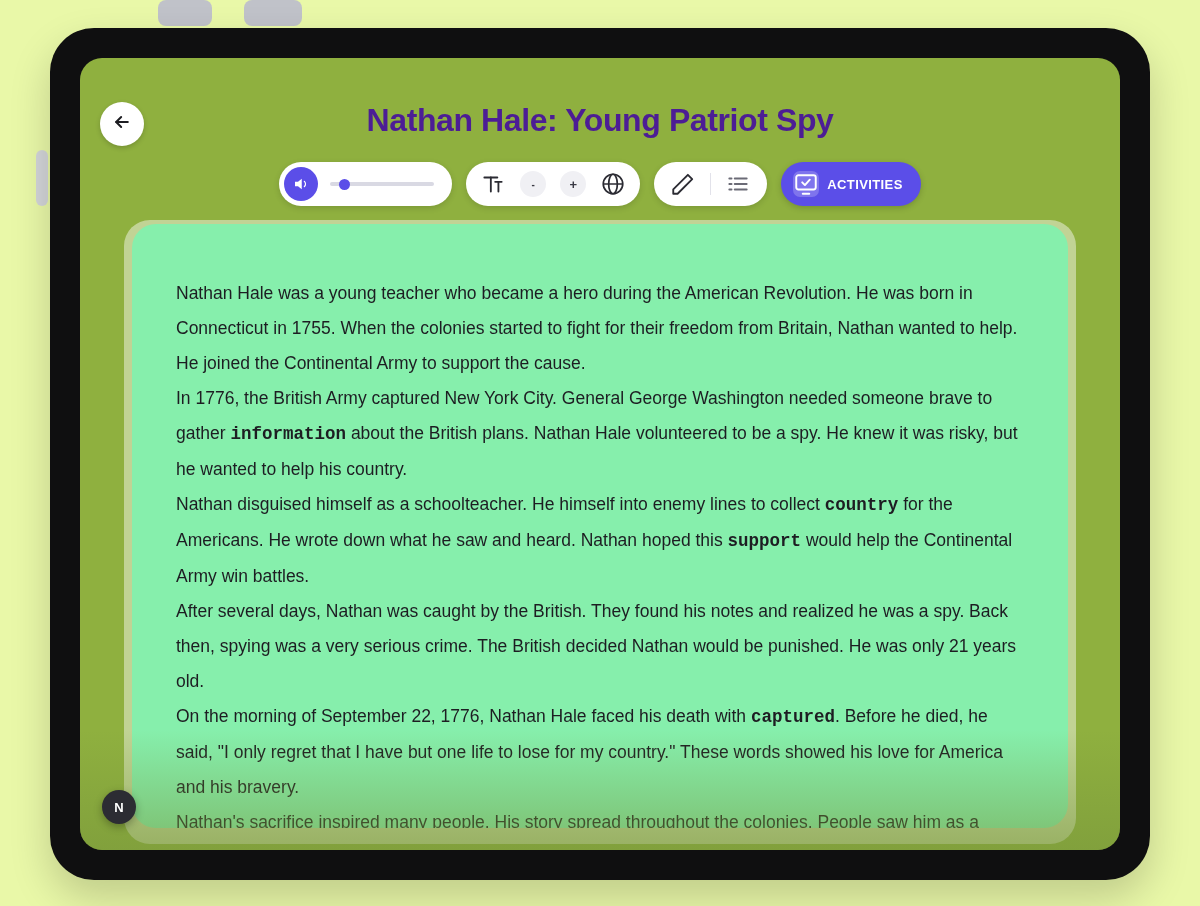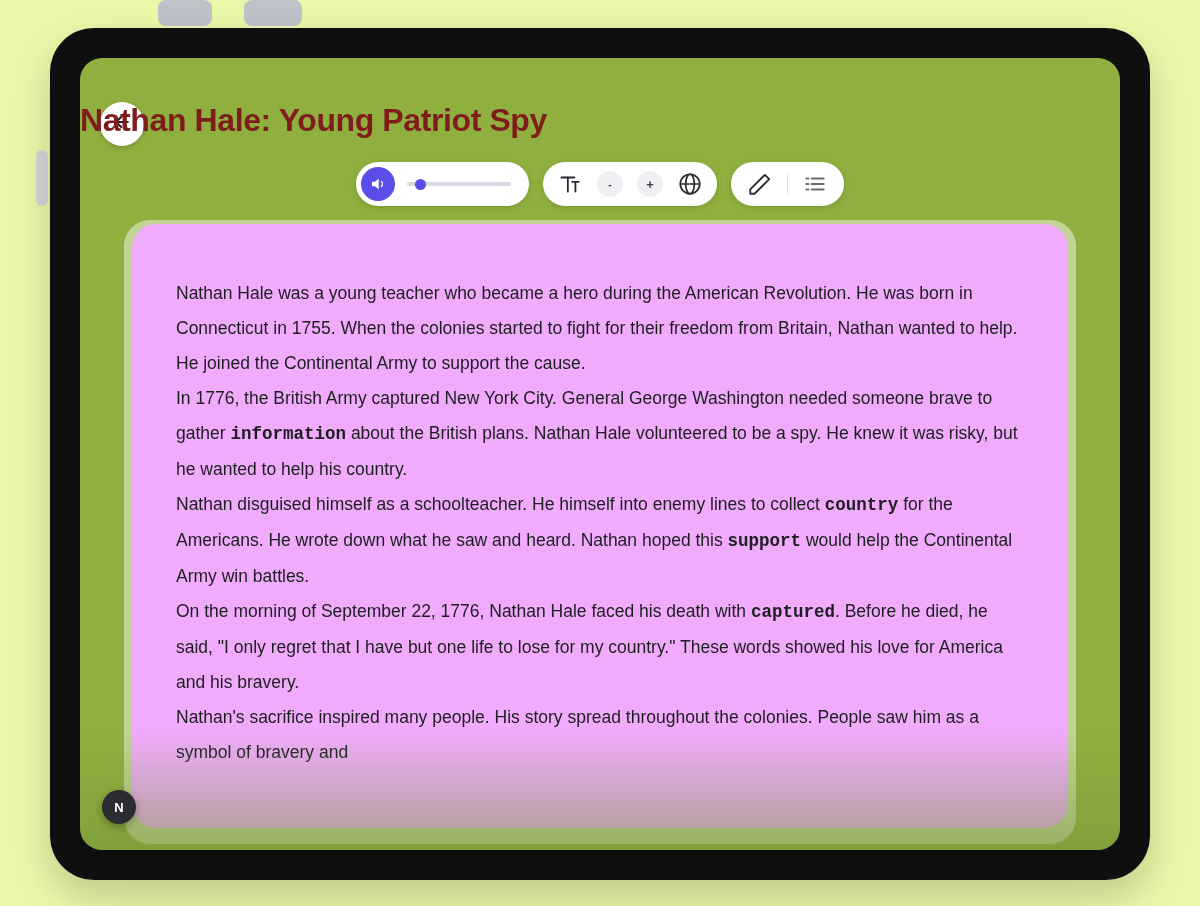--- a/index.html
+++ b/index.html
@@ -69,23 +69,24 @@
     justify-content: center;
     box-shadow: 0 2px 5px rgba(0,0,0,.18);
     cursor: pointer;
   }
   .back-btn svg { width: 20px; height: 20px; }
 
   .title {
     position: absolute;
     left: 0; right: 0;
     top: 44px;
+    text-align: center;
     font-size: 32px;
     font-weight: 800;
-    color: #7f1d1d;
+    color: #4c1d95;
     letter-spacing: -.4px;
   }
 
   
   .toolbar {
     position: absolute;
     top: 104px;
     left: 0;
     right: 0;
     display: flex;
@@ -165,21 +166,21 @@
     bottom: 6px;
     background: rgba(255,255,255,.45);
     border-radius: 26px;
   }
   .card {
     position: absolute;
     left: 52px;
     top: 166px;
     right: 52px;
     bottom: 22px;
-    background: #f0abfc;
+    background: #86efac;
     border-radius: 24px;
     overflow: hidden;
   }
   .card-inner {
     padding: 52px 44px 0 44px;
   }
   .card p {
     margin: 0;
     font-size: 17.5px;
     line-height: 35px;
@@ -271,29 +272,40 @@
             <line x1="4" y1="7" x2="6" y2="7"></line>
               <line x1="9" y1="7" x2="20" y2="7"></line>
             <line x1="4" y1="12" x2="6" y2="12"></line>
               <line x1="9" y1="12" x2="20" y2="12"></line>
             <line x1="4" y1="17" x2="6" y2="17"></line>
               <line x1="9" y1="17" x2="20" y2="17"></line>
           </svg>
         </div>
       </div>
 
+      <div id="activities-btn">
+        <div class="act-ico">
+          <svg viewBox="0 0 24 24" fill="none" stroke="#ffffff" stroke-width="1.8" stroke-linecap="round" stroke-linejoin="round">
+            <rect x="3" y="4" width="18" height="13" rx="2"></rect>
+            <polyline points="8.5 10.5 11 13 15.5 8"></polyline>
+            <line x1="9" y1="21" x2="15" y2="21"></line>
+          </svg>
+        </div>
+        <span class="act-label">ACTIVITIES</span>
+      </div>
 
     </div>
 
     <div class="card-shadow"></div>
     <div class="card">
       <div class="card-inner" id="reader-body">
           <p><span>Nathan Hale was a young teacher who became a hero during the American Revolution. He was born in Connecticut in 1755. When the colonies started to fight for their freedom from Britain, Nathan wanted to help. He joined the Continental Army to support the cause.</span></p>
           <p><span>In 1776, the British Army captured New York City. General George Washington needed someone brave to gather </span><b>information</b><span> about the British plans. Nathan Hale volunteered to be a spy. He knew it was risky, but he wanted to help his country.</span></p>
           <p><span>Nathan disguised himself as a schoolteacher. He himself into enemy lines to collect </span><b>country</b><span> for the Americans. He wrote down what he saw and heard. Nathan hoped this </span><b>support</b><span> would help the Continental Army win battles.</span></p>
+          <p><span>After several days, Nathan was caught by the British. They found his notes and realized he was a spy. Back then, spying was a very serious crime. The British decided Nathan would be punished. He was only 21 years old.</span></p>
           <p><span>On the morning of September 22, 1776, Nathan Hale faced his death with </span><b>captured</b><span>. Before he died, he said, "I only regret that I have but one life to lose for my country." These words showed his love for America and his bravery.</span></p>
           <p><span>Nathan's sacrifice inspired many people. His story spread throughout the colonies. People saw him as a symbol of bravery and </span></p>
         </div>
     </div>
 
     <div class="avatar">N</div>
 
   </div>
 </div>
 

